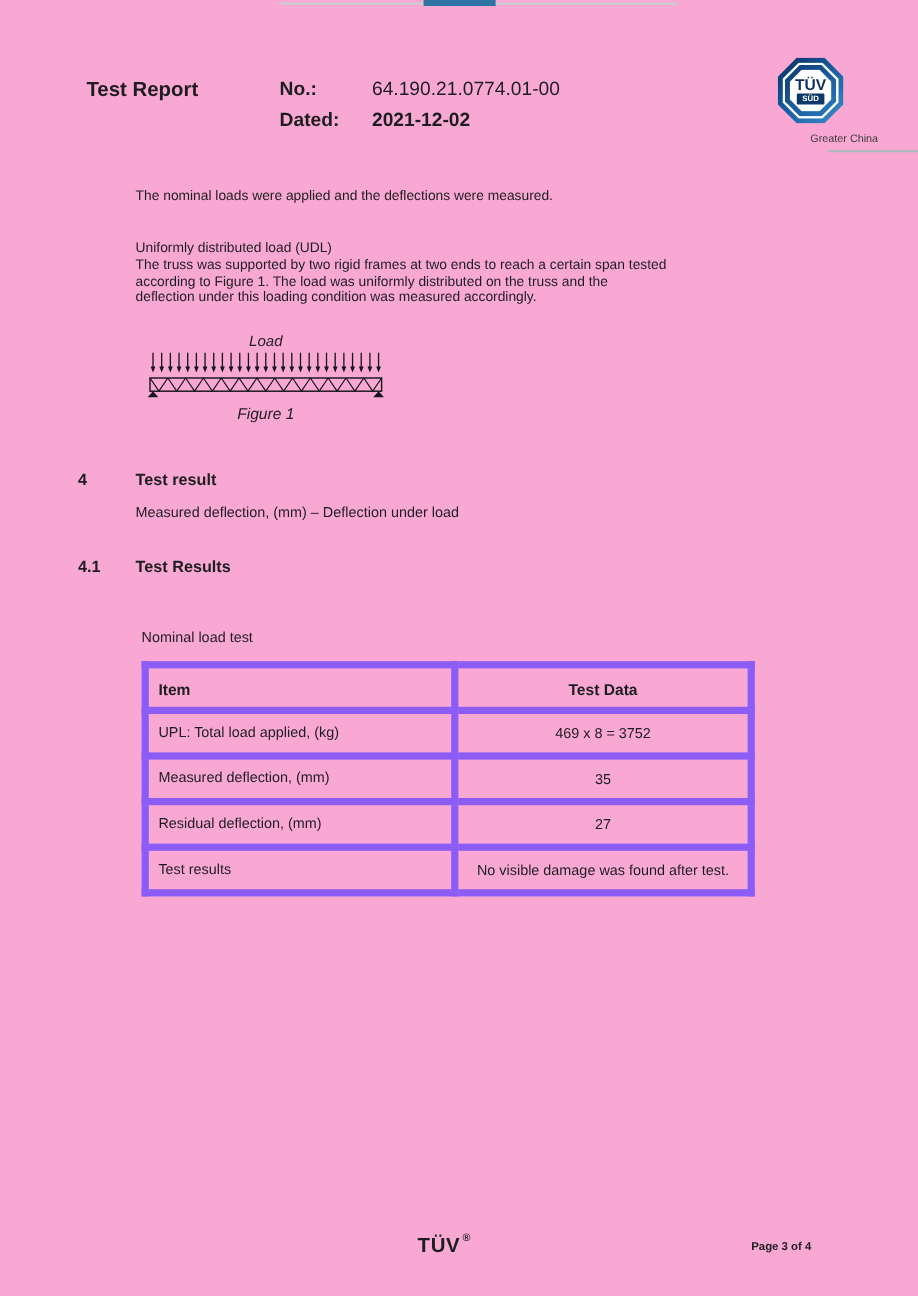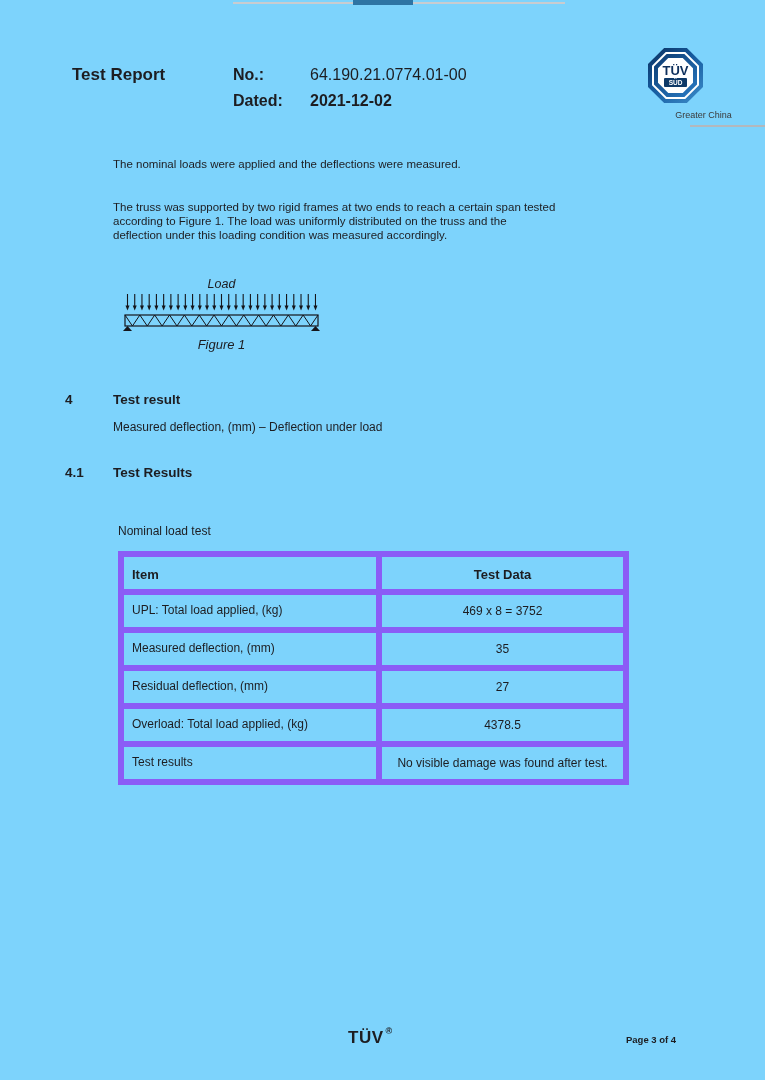--- a/index.html
+++ b/index.html
@@ -1,16 +1,16 @@
 <!DOCTYPE html>
 <html><head>
 <meta charset="utf-8">
 <style>
   html,body{margin:0;padding:0;background:#e8e8e8;}
-  .page{position:relative;width:765px;height:1080px;background:#7dd3fc;overflow:hidden;
+  .page{position:relative;width:765px;height:1080px;background:#f9a8d4;overflow:hidden;
         font-family:"Liberation Sans",sans-serif;color:#1d1d21;}
   .abs{position:absolute;}
 
   
   .topline{left:233px;top:2px;width:332px;height:2px;background:#c9ccd0;}
   .topblue{left:353px;top:0;width:60px;height:5px;background:#2e74a4;}
   .ruleFrag{left:690px;top:125px;width:75px;height:2px;background:#b3b8bd;}
 
   
   .hdrTitle{left:72px;top:65px;font-size:17px;font-weight:bold;}
@@ -95,20 +95,21 @@
           <div class="logoSud"><span>SÜD</span></div>
         </div>
       </div>
     </div>
   </div>
   <div class="abs logoCaption">Greater China</div>
 
   <div class="abs intro">The nominal loads were applied and the deflections were measured.</div>
 
   <div class="abs udl">
+    <div>Uniformly distributed load (UDL)</div>
     <div>The truss was supported by two rigid frames at two ends to reach a certain span tested</div>
     <div>according to Figure 1. The load was uniformly distributed on the truss and the</div>
     <div>deflection under this loading condition was measured accordingly.</div>
   </div>
 
   <div class="abs figure">
     <div class="figLoad">Load</div>
     <svg id="truss-svg" class="figSvg" width="197" height="42" viewBox="0 0 197 42">
         <line x1="4.5" y1="1" x2="4.5" y2="13.5" stroke="#15151a" stroke-width="1.1"></line>
         <polygon points="2.5,12.5 6.5,12.5 4.5,17.5" fill="#15151a"></polygon>
@@ -197,24 +198,20 @@
       </tr>
       <tr>
         <td class="cellItem">Measured deflection, (mm)</td>
         <td class="cellData">35</td>
       </tr>
       <tr>
         <td class="cellItem">Residual deflection, (mm)</td>
         <td class="cellData">27</td>
       </tr>
       <tr>
-        <td class="cellItem">Overload: Total load applied, (kg)</td>
-        <td class="cellData">4378.5</td>
-      </tr>
-      <tr>
         <td class="cellItem">Test results</td>
         <td class="cellData">No visible damage was found after test.</td>
       </tr>
     </tbody>
   </table>
 
   <div class="abs footBrand"><span>TÜV</span><sup>®</sup></div>
   <div class="abs footPage">Page 3 of 4</div>
 
 </div>

